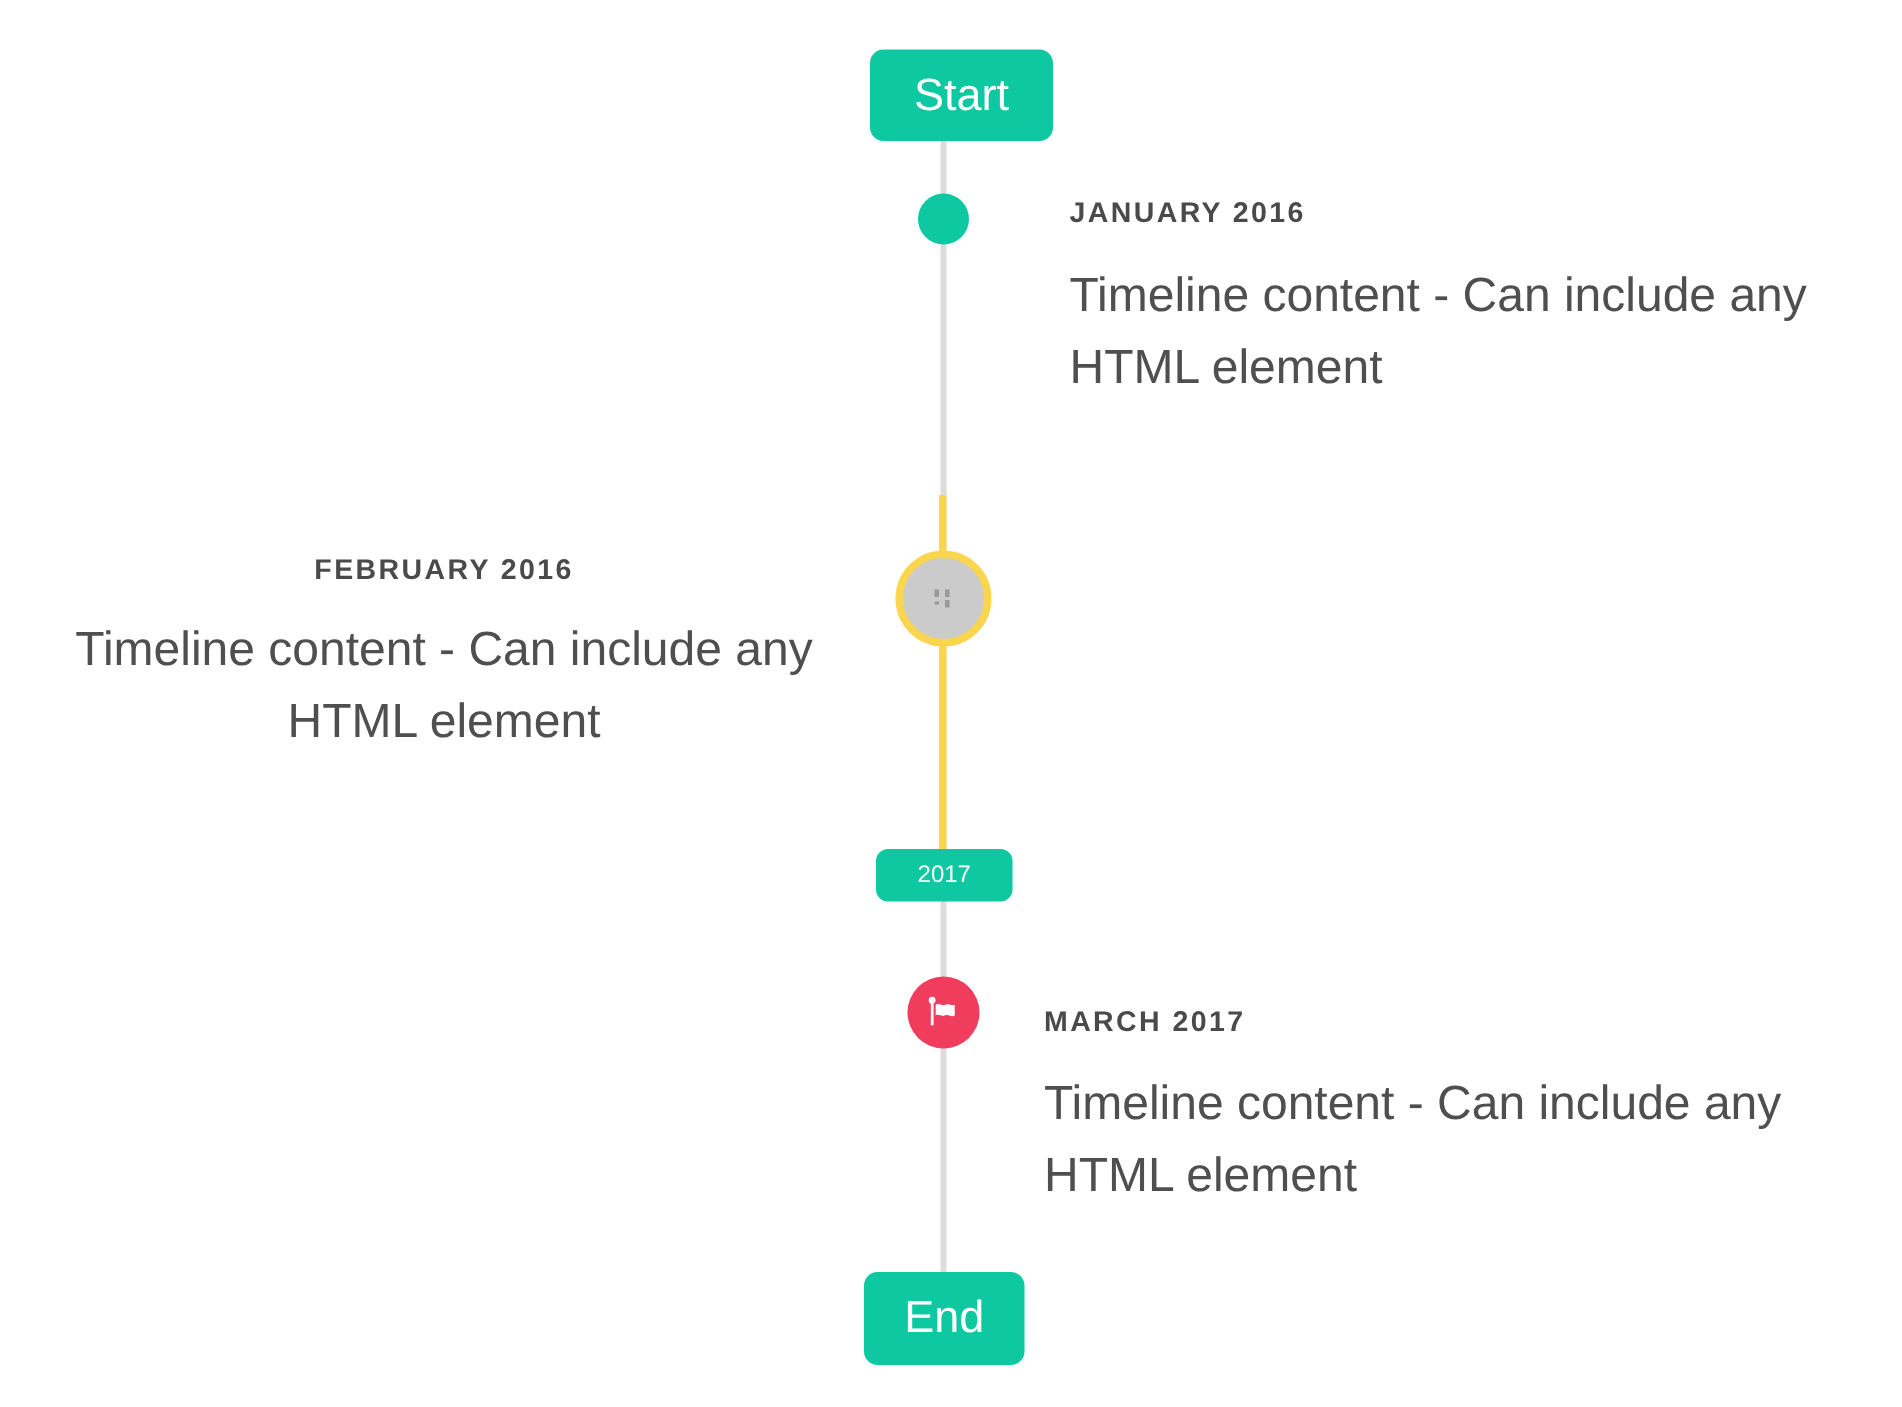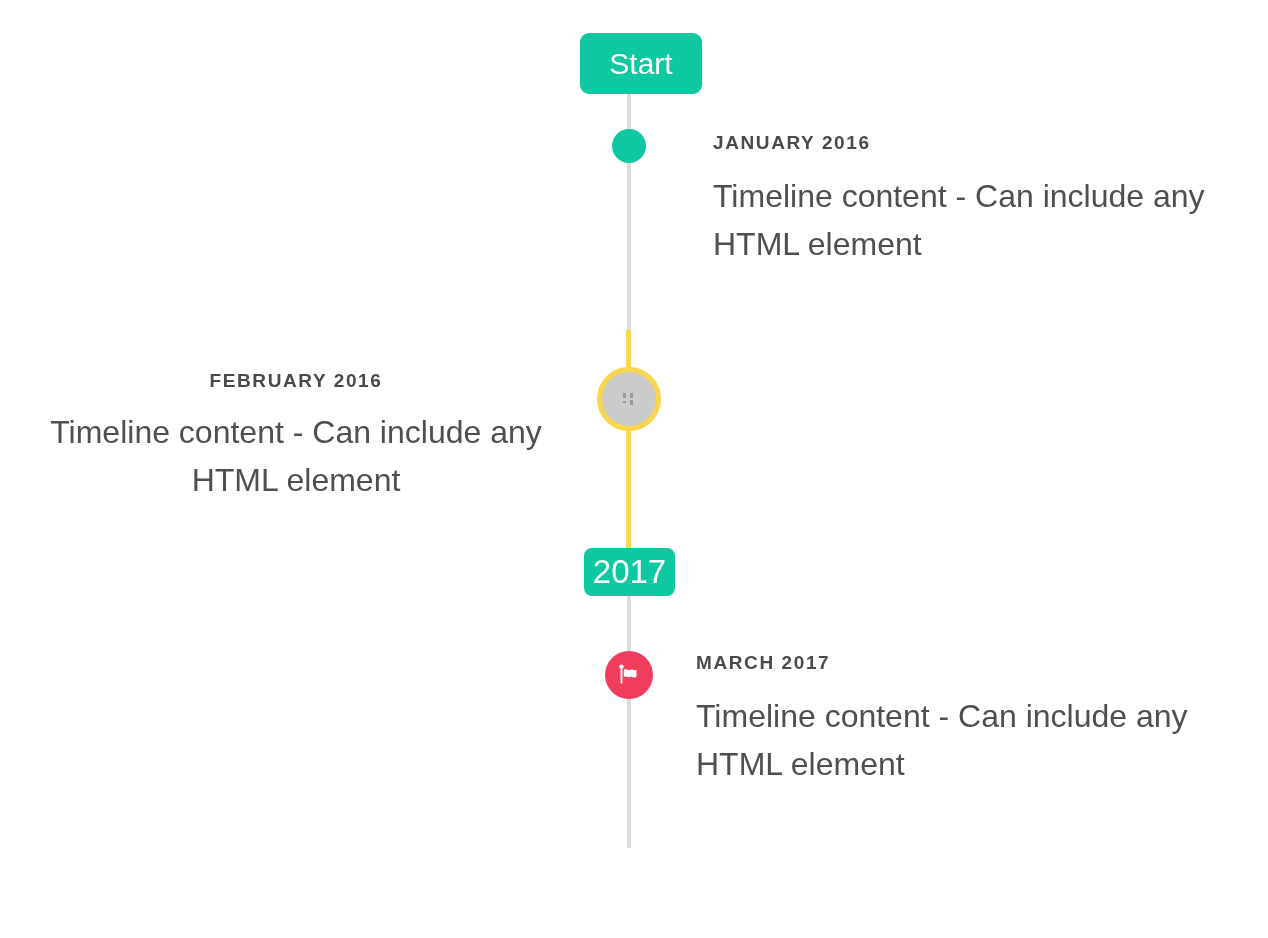--- a/index.html
+++ b/index.html
@@ -21,21 +21,21 @@
   .badge {
     position: absolute;
     display: flex; align-items: center; justify-content: center;
     background: var(--teal, #0ec8a2);
     color: #ffffff;
     border-radius: 9px;
     z-index: 3;
   }
   .badge.start { left: 568px; top: 33px;  width: 122px; height: 61px; font-size: 30px; margin-left: 12px; }
   .badge.end   { left: 576px; top: 848px; width: 107px; height: 62px; font-size: 30px; }
-  .badge.year  { left: 584px; top: 548px; width: 91px;  height: 48px; font-size: 33px; border-radius: 8px; }
+  .badge.year  { left: 584px; top: 566px; width: 91px;  height: 35px; font-size: 16px; border-radius: 8px; }
 
   
   .marker { position: absolute; z-index: 2; border-radius: 50%; }
   .marker.dot {
     left: 612px; top: 129px; width: 34px; height: 34px;
     background: var(--teal, #0ec8a2);
   }
   .marker.image-circle {
     left: 597px; top: 367px; width: 54px; height: 54px;
     background: var(--circle_gray, #cbcbcb);
@@ -62,21 +62,21 @@
     line-height: 48px;
   }
   .event .content span { display: block; }
 
   .event.e1 { left: 696px; top: 133px; width: 540px; text-align: left; margin-left: 17px; }
   .event.e1 .content { margin-top: 19px; }
 
   .event.e2 { left: 26px; top: 371px; width: 540px; text-align: center; }
   .event.e2 .content { margin-top: 17px; }
 
-  .event.e3 { left: 696px; top: 653px; width: 540px; text-align: left; }
+  .event.e3 { left: 696px; top: 672px; width: 540px; text-align: left; }
   .event.e3 .content { margin-top: 19px; }
 
   .icon-svg { display: block; }
 </style>
 </head>
 <body>
 
 <div class="stage">
 
   <div class="line gray"></div>
@@ -126,14 +126,15 @@
   </div>
 
   <div class="event e3">
     <div class="label">MARCH 2017</div>
     <div class="content">
       <span>Timeline content - Can include any</span>
       <span>HTML element</span>
     </div>
   </div>
 
+  <div class="badge end">End</div>
 
 </div>
 
 </body></html>

